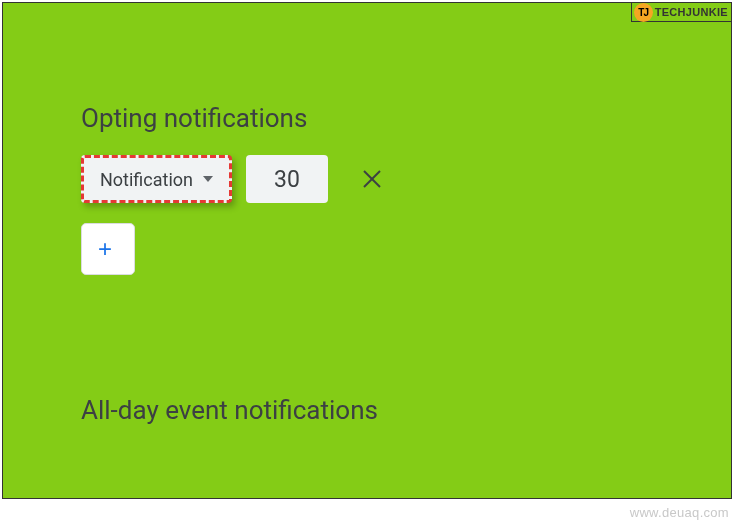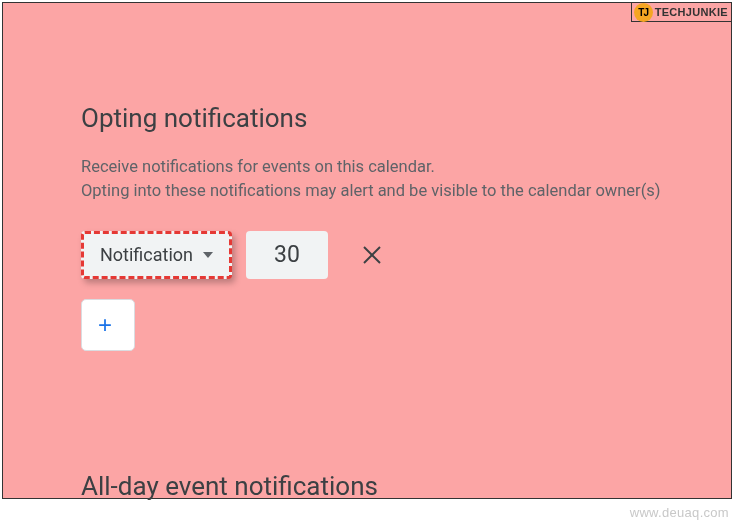--- a/index.html
+++ b/index.html
@@ -14,21 +14,21 @@
       height: 524px;
       position: relative;
     }
     .outer {
       border: 1px solid #333;
       width: 730px;
       height: 497px;
       margin: 2px;
       position: relative;
       padding: 0;
-      background: #fca5a5;
+      background: #84cc16;
     }
     .badge {
       position: absolute;
       top: 0;
       right: 0;
       height: 19px;
       display: flex;
       align-items: center;
       border: 1px solid #333;
       border-top: none;
@@ -172,24 +172,20 @@
 
   <div class="badge">
     <span class="badge-icon"></span>
     <span class="badge-text">TECHJUNKIE</span>
   </div>
 
   <div class="content">
 
     <h2 class="section-title">Opting notifications</h2>
 
-    <div class="description">
-      <span>Receive notifications for events on this calendar.</span><br>
-      <span>Opting into these notifications may alert and be visible to the calendar owner(s)</span>
-    </div>
 
     <div class="row">
       <div class="pill highlighted">
         <span>Notification</span>
         <span class="caret"></span>
       </div>
       <div class="value-input">
         <span>30</span>
       </div>
       <div class="remove-btn">

